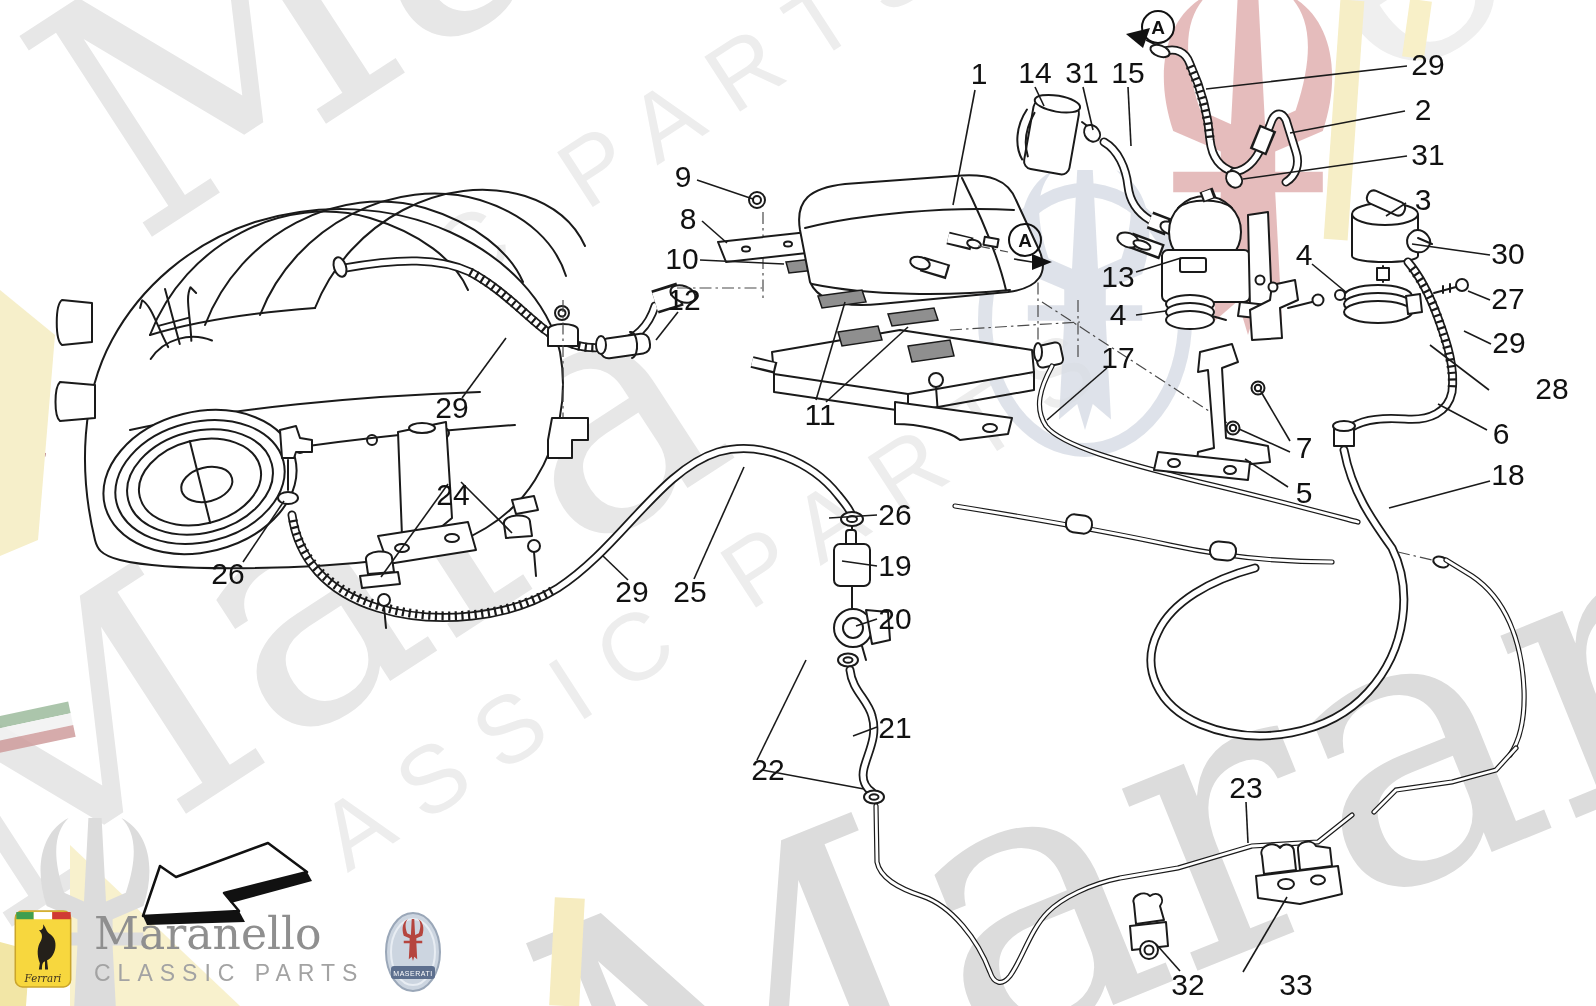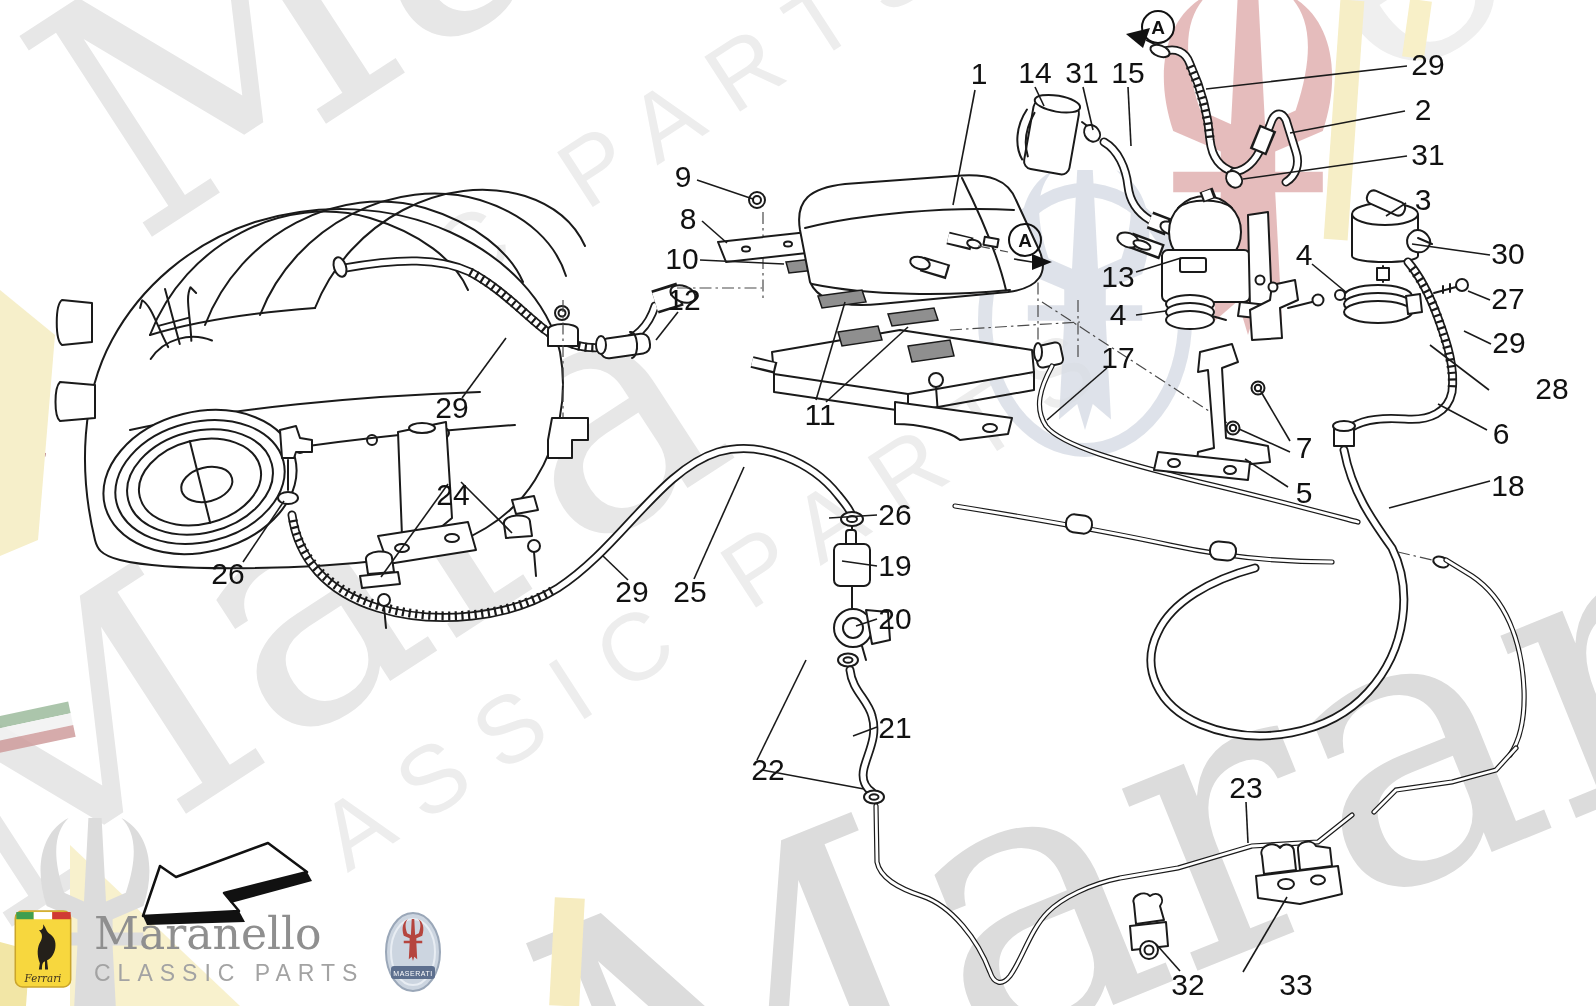--- a/index.html
+++ b/index.html
@@ -428,21 +428,21 @@
   <div class="co" style="left:688px;top:219px">8</div>
   <div class="co" style="left:682px;top:259px">10</div>
   <div class="co" style="left:684px;top:300px">12</div>
   <div class="co" style="left:1118px;top:277px">13</div>
   <div class="co" style="left:1118px;top:315px">4</div>
   <div class="co" style="left:1118px;top:358px">17</div>
   <div class="co" style="left:1552px;top:389px">28</div>
   <div class="co" style="left:1501px;top:434px">6</div>
   <div class="co" style="left:1304px;top:448px">7</div>
   <div class="co" style="left:1304px;top:493px">5</div>
-  <div class="co" style="left:1508px;top:486px">18</div>
+  <div class="co" style="left:1508px;top:475px">18</div>
   <div class="co" style="left:820px;top:415px">11</div>
   <div class="co" style="left:452px;top:408px">29</div>
   <div class="co" style="left:453px;top:495px">24</div>
   <div class="co" style="left:228px;top:574px">26</div>
   <div class="co" style="left:632px;top:592px">29</div>
   <div class="co" style="left:690px;top:592px">25</div>
   <div class="co" style="left:895px;top:515px">26</div>
   <div class="co" style="left:895px;top:566px">19</div>
   <div class="co" style="left:895px;top:619px">20</div>
   <div class="co" style="left:895px;top:728px">21</div>

